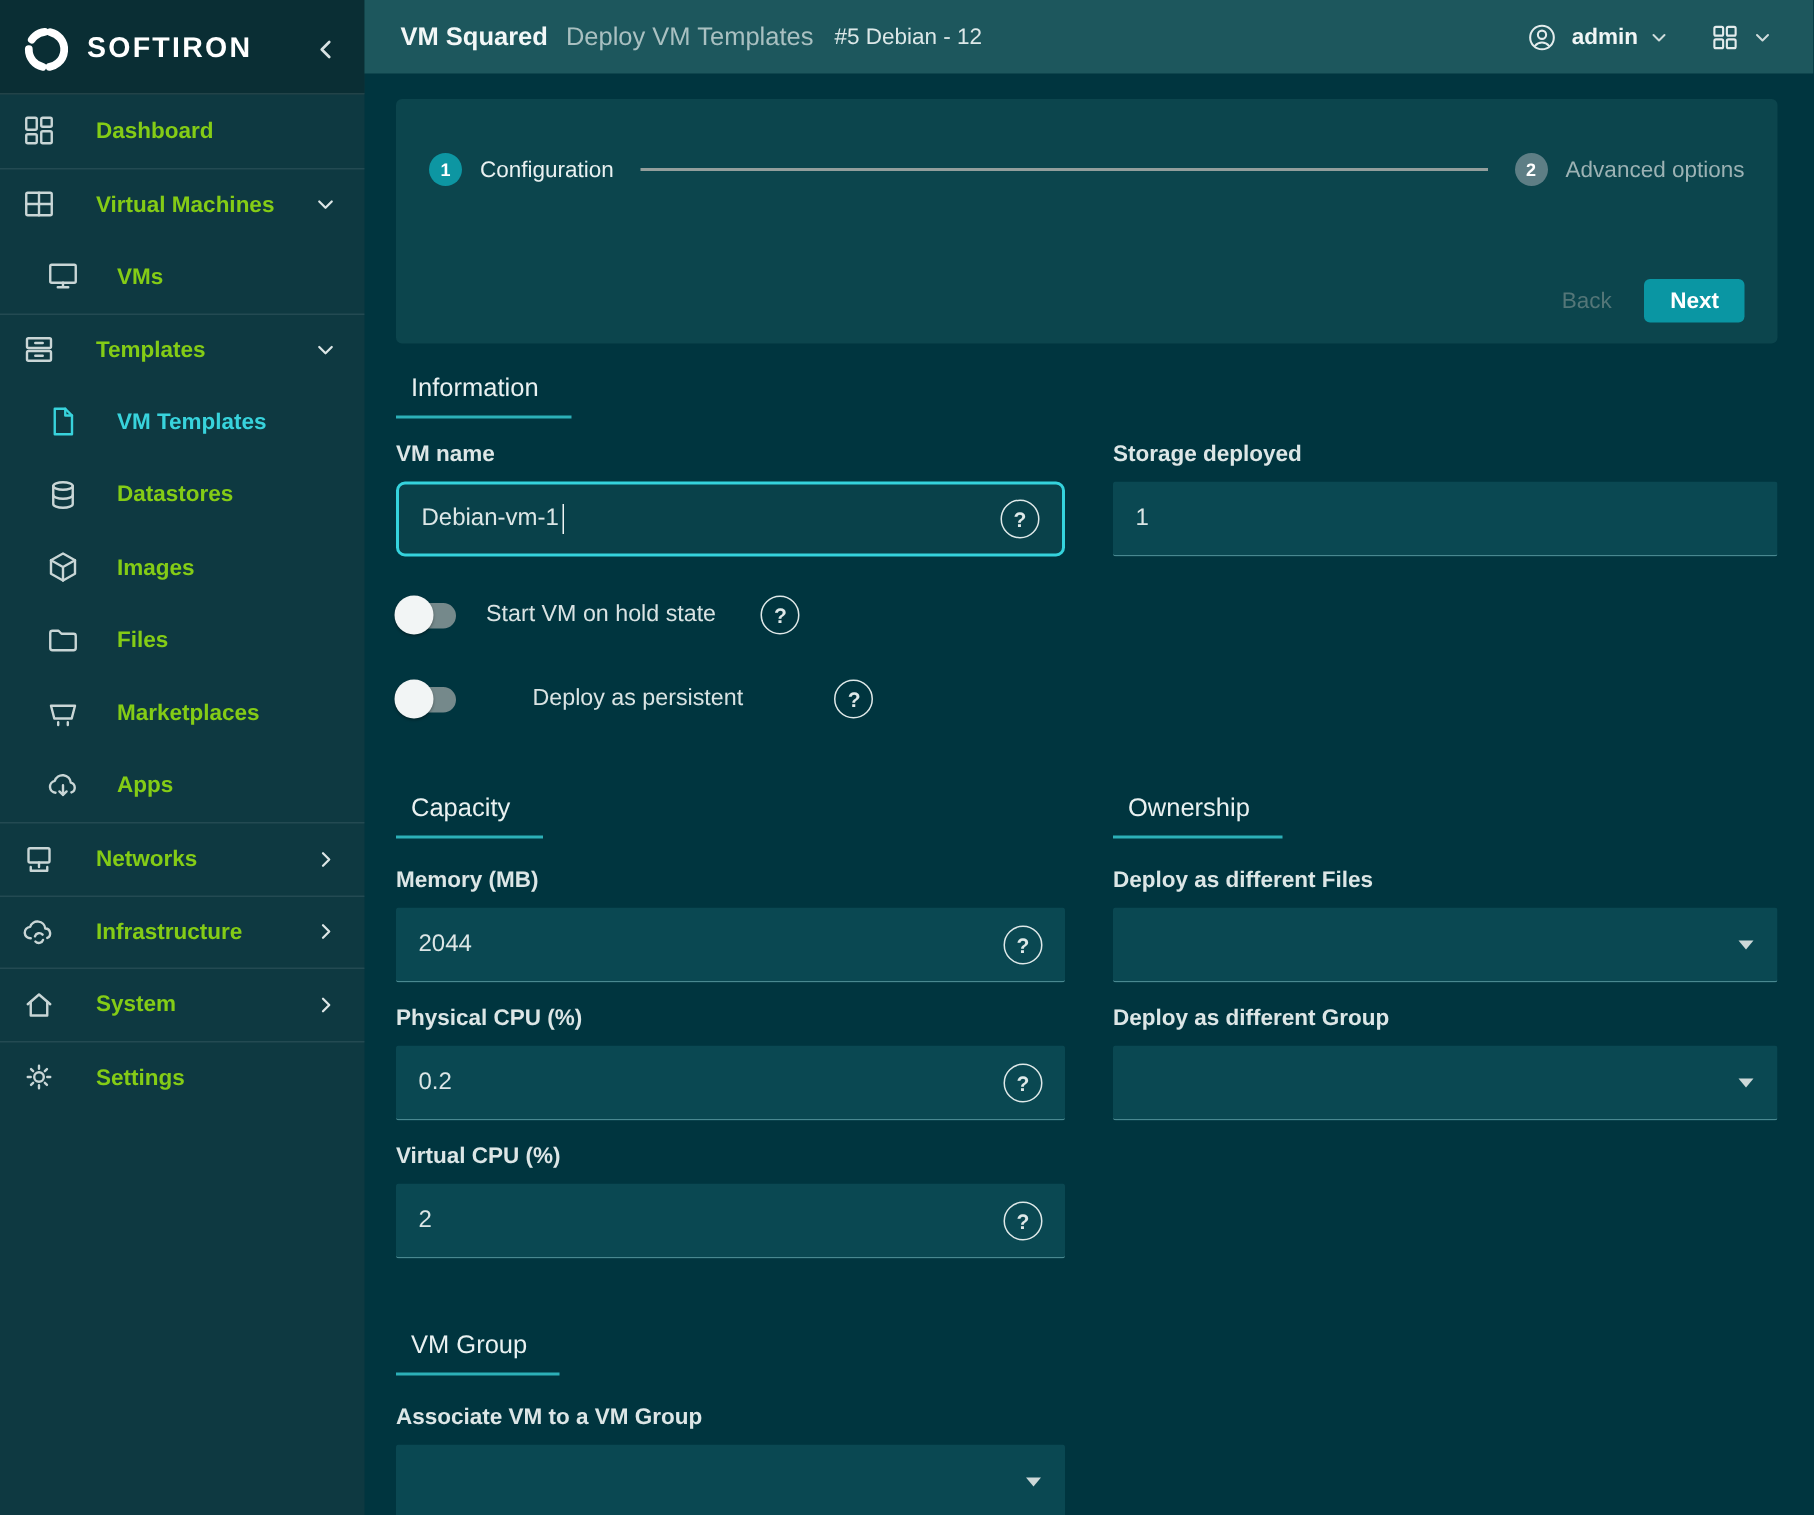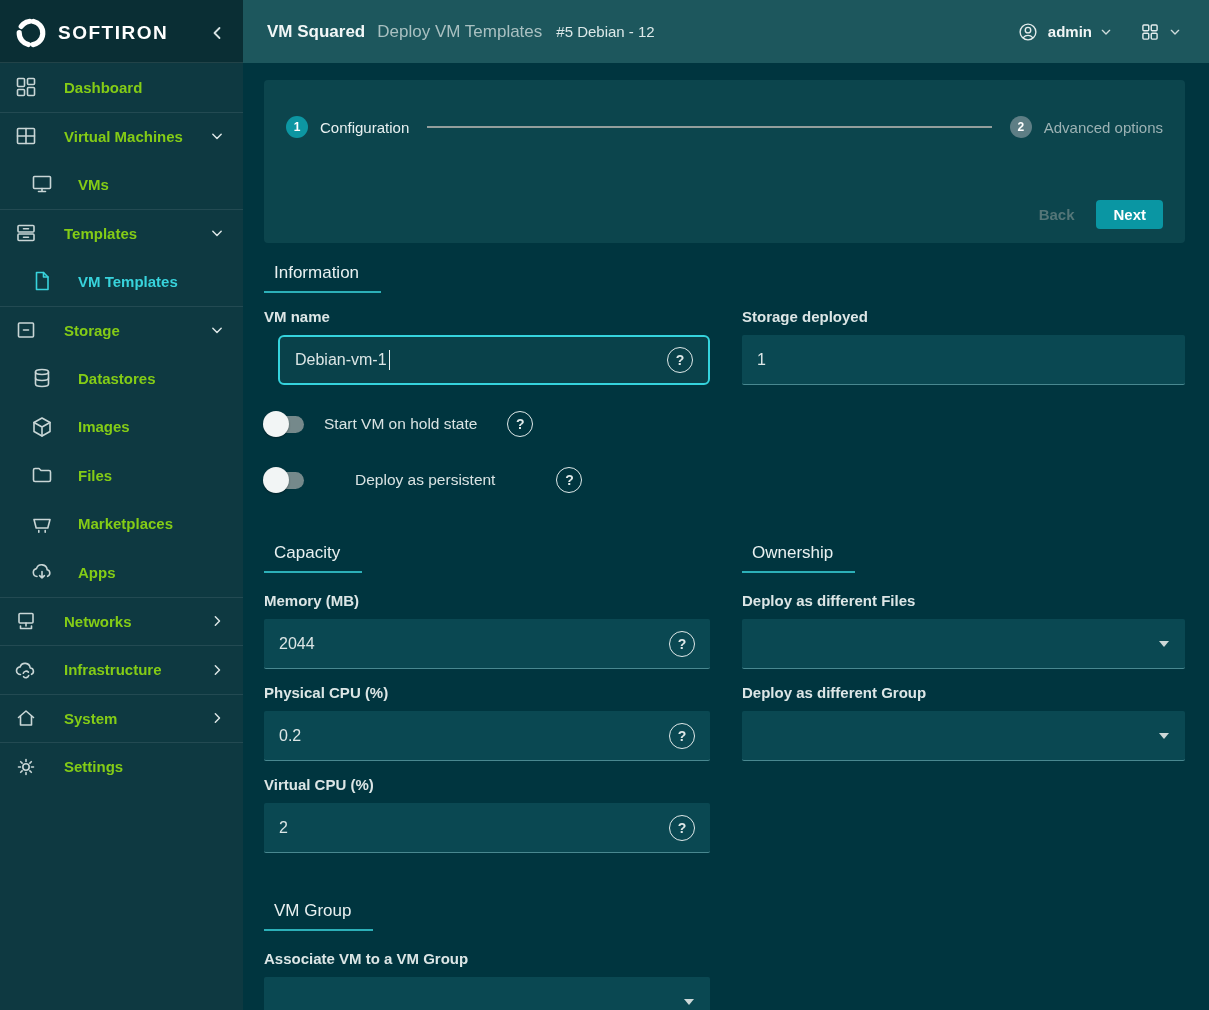--- a/index.html
+++ b/index.html
@@ -21,21 +21,21 @@
   .nico { width:24px; height:24px; color:#c9d6d6; flex:0 0 24px; }
   .nlabel { color:#84cc16; font-weight:bold; font-size:15px; margin-left:26px; flex:1; }
   .nav-item.child .nlabel { margin-left:24px; }
   .nav-item.active .nico { color:#38d3dc; }
   .nav-item.active .nlabel { color:#38d3dc; }
   .nchev { width:20px; height:20px; color:#dbe5e5; }
   svg { display:block; width:100%; height:100%; }
 
   
   .main { flex:1; display:flex; flex-direction:column; }
-  .topbar { height:63px; background:#1d575d; display:flex; align-items:center; padding:0 26px 0 24px; }
+  .topbar { height:49px; background:#1d575d; display:flex; align-items:center; padding:0 26px 0 24px; }
   .t-app { color:#f2f7f7; font-weight:bold; font-size:17px; }
   .t-page { color:#a9c0c1; font-size:17px; margin-left:12px; }
   .t-sub { color:#dce8e8; font-size:15px; font-weight:500; margin-left:14px; }
   .topbar-right { margin-left:auto; display:flex; align-items:center; }
   .uico { width:22px; height:22px; color:#e3ecec; }
   .uname { color:#f0f5f5; font-weight:bold; font-size:15px; margin:0 6px 0 9px; }
   .tchev { width:16px; height:16px; color:#cfdcdc; }
   .gico { width:20px; height:20px; color:#e3ecec; margin-left:26px; margin-right:7px; }
 
   .content { flex:1; padding:17px 24px 0 21px; overflow:hidden; }
@@ -45,33 +45,33 @@
   .steps { display:flex; align-items:center; }
   .step-circle { width:22px; height:22px; border-radius:50%; display:flex; align-items:center; justify-content:center;
     color:#fff; font-size:12px; font-weight:bold; flex:0 0 22px; }
   .step-circle.on { background:#0d96a2; }
   .step-circle.off { background:#5e7e85; }
   .step-label { font-size:15px; margin-left:12px; }
   .step-label.on { color:#e9f1f1; }
   .step-label.off { color:#9cb2b4; }
   .step-line { flex:1; height:2px; background:#939e9c; margin:0 18px; }
   .card-actions { position:absolute; right:22px; bottom:14px; display:flex; align-items:center; }
-  .btn-back { color:#547678; font-weight:bold; font-size:15px; margin-right:22px; background:none; border:none; cursor:default; }
+  .btn-back { color:#547678; font-weight:normal; font-size:15px; margin-right:22px; background:none; border:none; cursor:default; }
   .btn-next { background:#0a96a3; color:#fff; font-weight:bold; font-size:15px; border:none; border-radius:4px;
     padding:6px 17px; cursor:pointer; }
 
   
   .sec-title { display:inline-block; color:#e9f1f1; font-size:17px; padding:0 22px 8px 10px;
     border-bottom:2px solid #2cb0b8; }
   .info-title { margin-top:20px; }
   .grid { display:grid; grid-template-columns:446px 1fr; column-gap:32px; }
   .f-label { color:#dce6e6; font-weight:bold; font-size:15px; margin:15px 0 10px; }
   .inp { height:50px; background:#0a4852; border-bottom:1px solid rgba(125,190,195,.55); border-radius:2px;
     display:flex; align-items:center; padding:0 15px; color:#dce6e6; font-size:16px; cursor:text; }
-  .inp.focused { border:2px solid #35d3dd; border-radius:6px; background:#09414a;margin-left:14px; }
+  .inp.focused { border:2px solid #35d3dd; border-radius:6px; background:#09414a; }
   .caret { width:1.5px; height:20px; background:#eef4f4; margin-left:2px; }
   .spacer { flex:1; }
   .help { width:26px; height:26px; border:1.8px solid #dfe9e9; border-radius:50%; color:#dfe9e9;
     font-size:14px; font-weight:bold; display:flex; align-items:center; justify-content:center; flex:0 0 26px; }
   .toggle-row { display:flex; align-items:center; margin-top:26px; }
   .toggle-row.second { margin-top:30px;gap:31px; }
   .toggle { position:relative; width:40px; height:17px; margin-right:20px; cursor:pointer; flex:0 0 40px; }
   .track { position:absolute; left:0; top:0; width:40px; height:17px; border-radius:9px; background:#75898b; }
   .knob { position:absolute; left:-1px; top:-4.5px; width:26px; height:26px; border-radius:50%; background:#f2f5f5;
     box-shadow:0 1px 2px rgba(0,0,0,.35); }
@@ -162,34 +162,20 @@
       <div class="nav-item child active">
         <span class="nico">
           <svg viewBox="0 0 24 24" fill="none" stroke="currentColor" stroke-width="1.6" stroke-linecap="round" stroke-linejoin="round">
               <path d="M6.5 3.5h7l4.5 4.5v12.5H6.5z"></path>
               <path d="M13.5 3.5V8h4.5"></path>
             </svg>
         </span>
         <span class="nlabel">VM Templates</span>
       </div>
 
-      <div class="nav-item sep">
-        <span class="nico">
-          <svg viewBox="0 0 24 24" fill="none" stroke="currentColor" stroke-width="1.6" stroke-linecap="round" stroke-linejoin="round">
-              <rect x="4.5" y="5" width="15" height="14" rx="1"></rect>
-              <path d="M9.5 12h5"></path>
-            </svg>
-        </span>
-        <span class="nlabel">Storage</span>
-        <span class="nchev">
-          <svg viewBox="0 0 24 24" fill="none" stroke="currentColor" stroke-width="1.8" stroke-linecap="round" stroke-linejoin="round">
-              <path d="M7 10l5 5 5-5"></path>
-            </svg>
-        </span>
-      </div>
 
       <div class="nav-item child">
         <span class="nico">
           <svg viewBox="0 0 24 24" fill="none" stroke="currentColor" stroke-width="1.6" stroke-linecap="round" stroke-linejoin="round">
               <ellipse cx="12" cy="6" rx="6.5" ry="2.5"></ellipse>
               <path d="M5.5 6v12c0 1.4 2.9 2.5 6.5 2.5s6.5-1.1 6.5-2.5V6"></path>
               <path d="M5.5 12c0 1.4 2.9 2.5 6.5 2.5s6.5-1.1 6.5-2.5"></path>
             </svg>
         </span>
         <span class="nlabel">Datastores</span>

